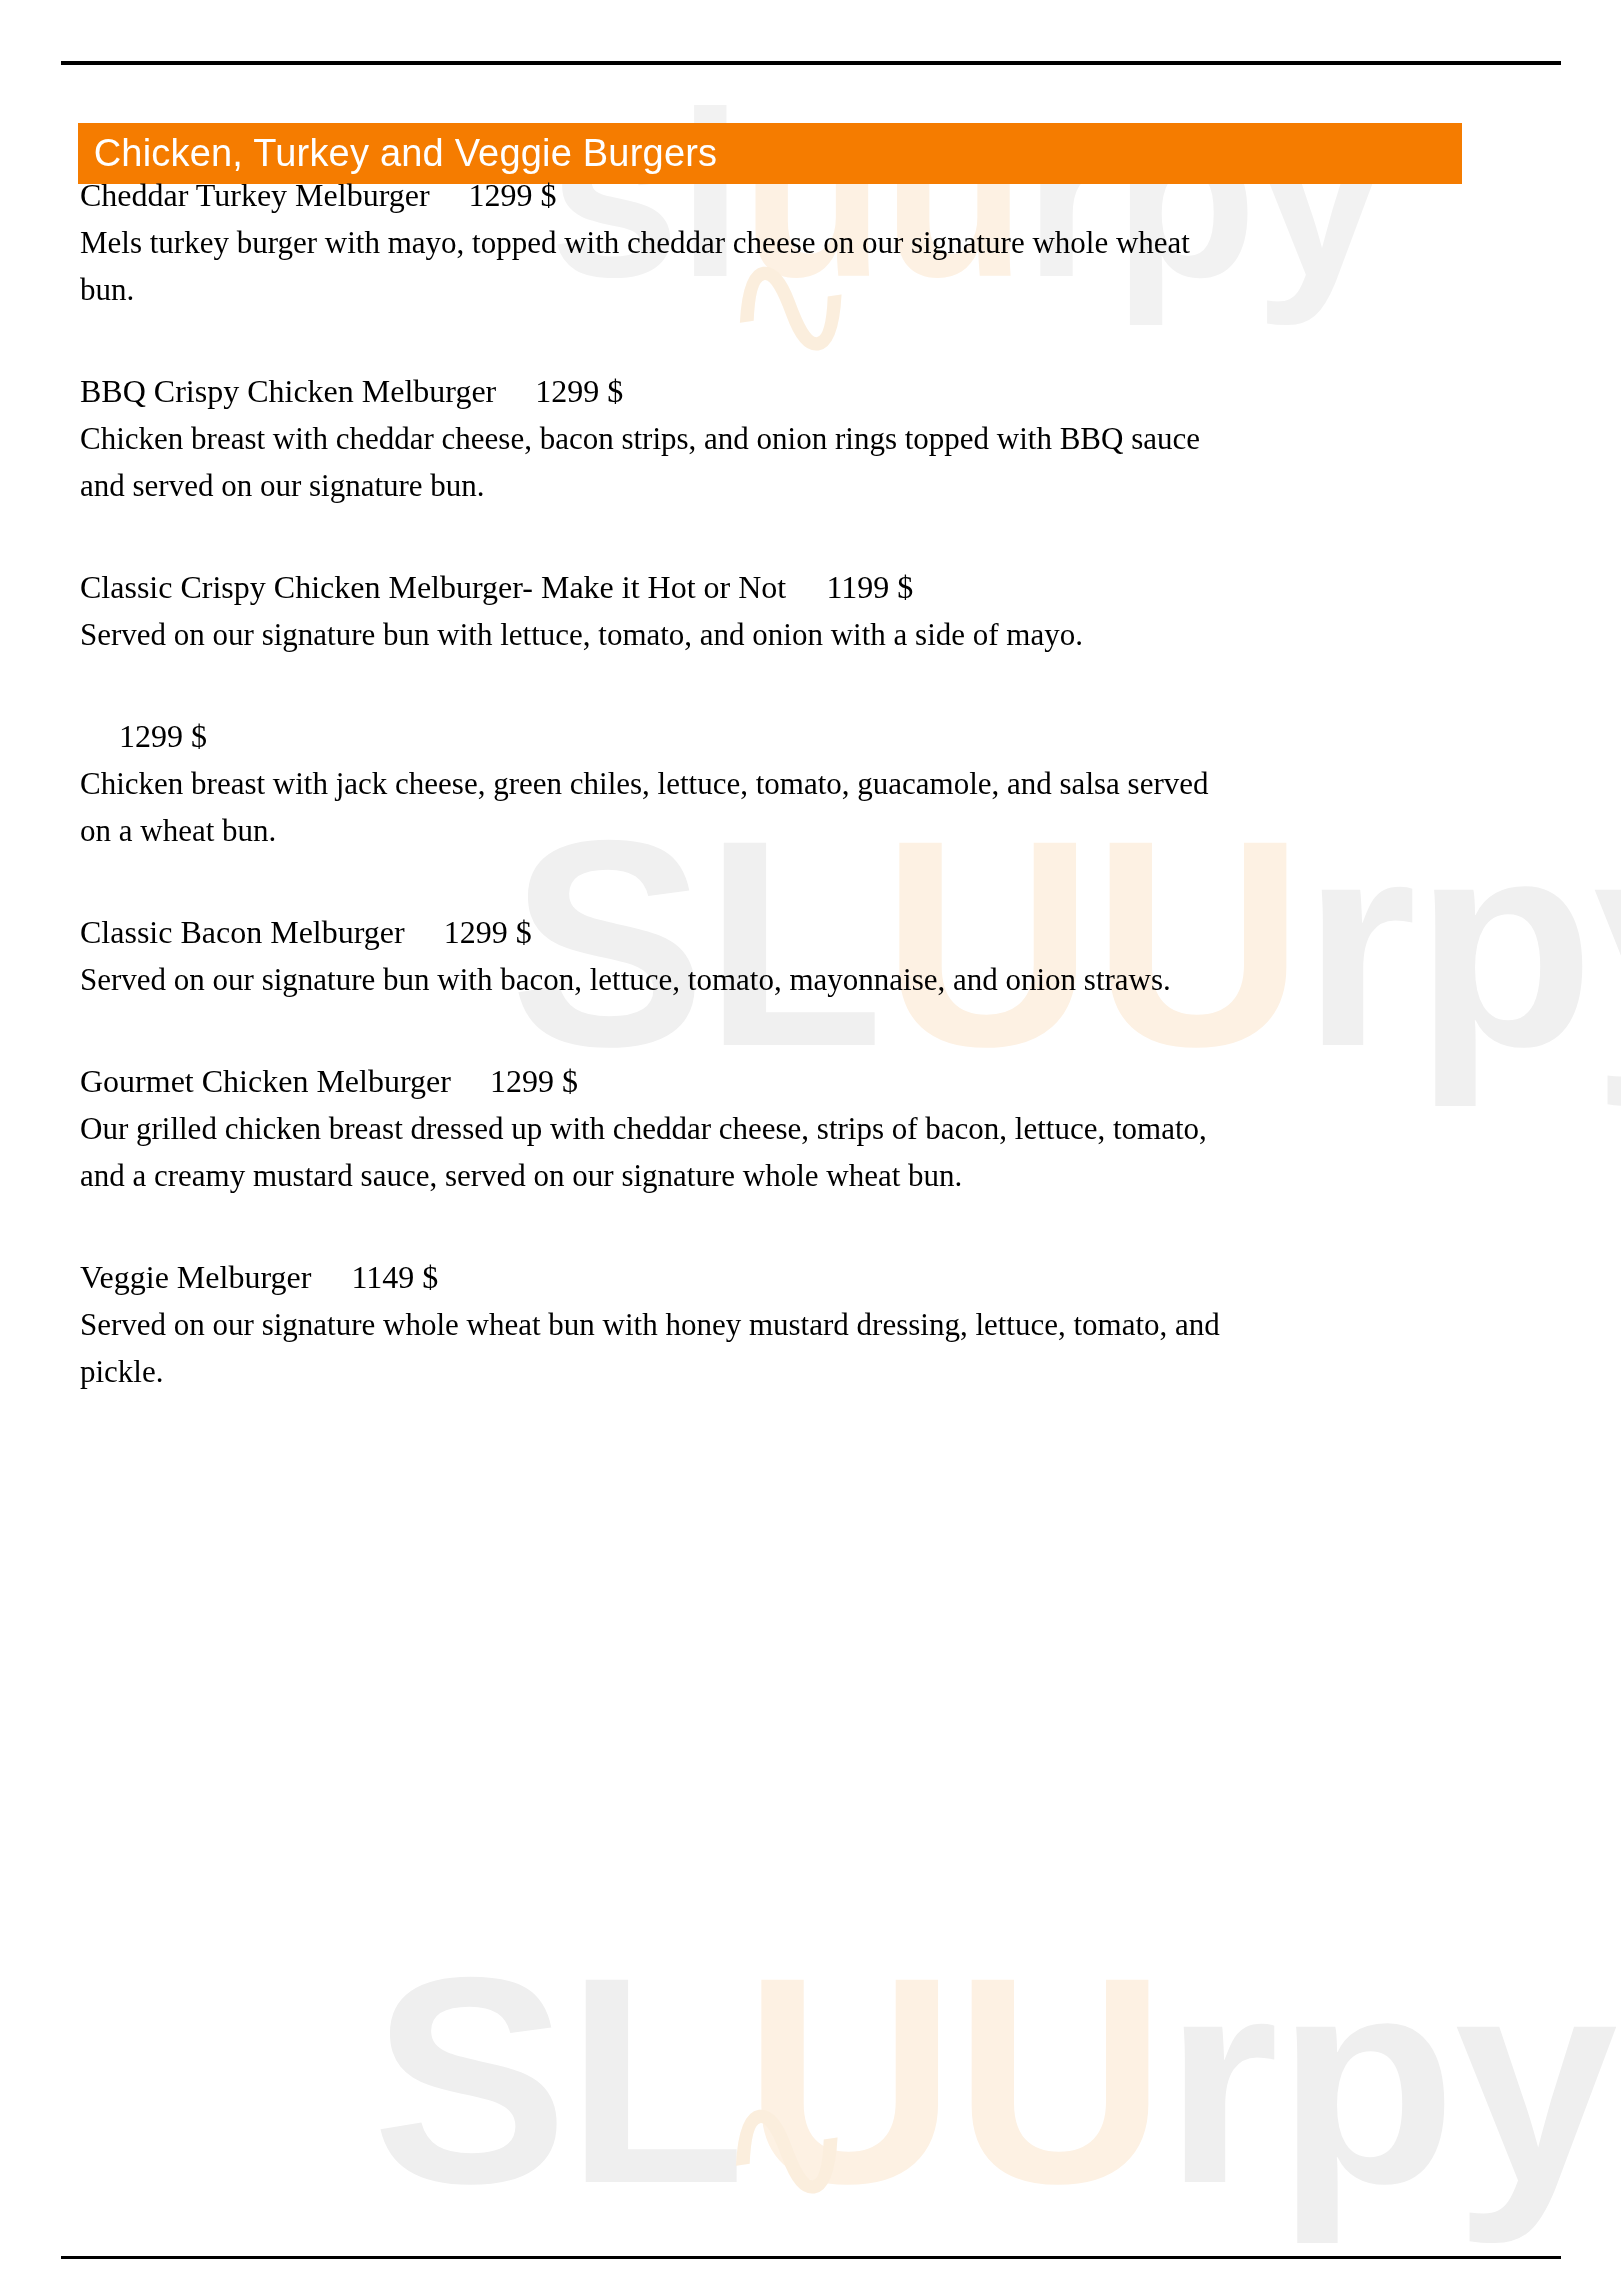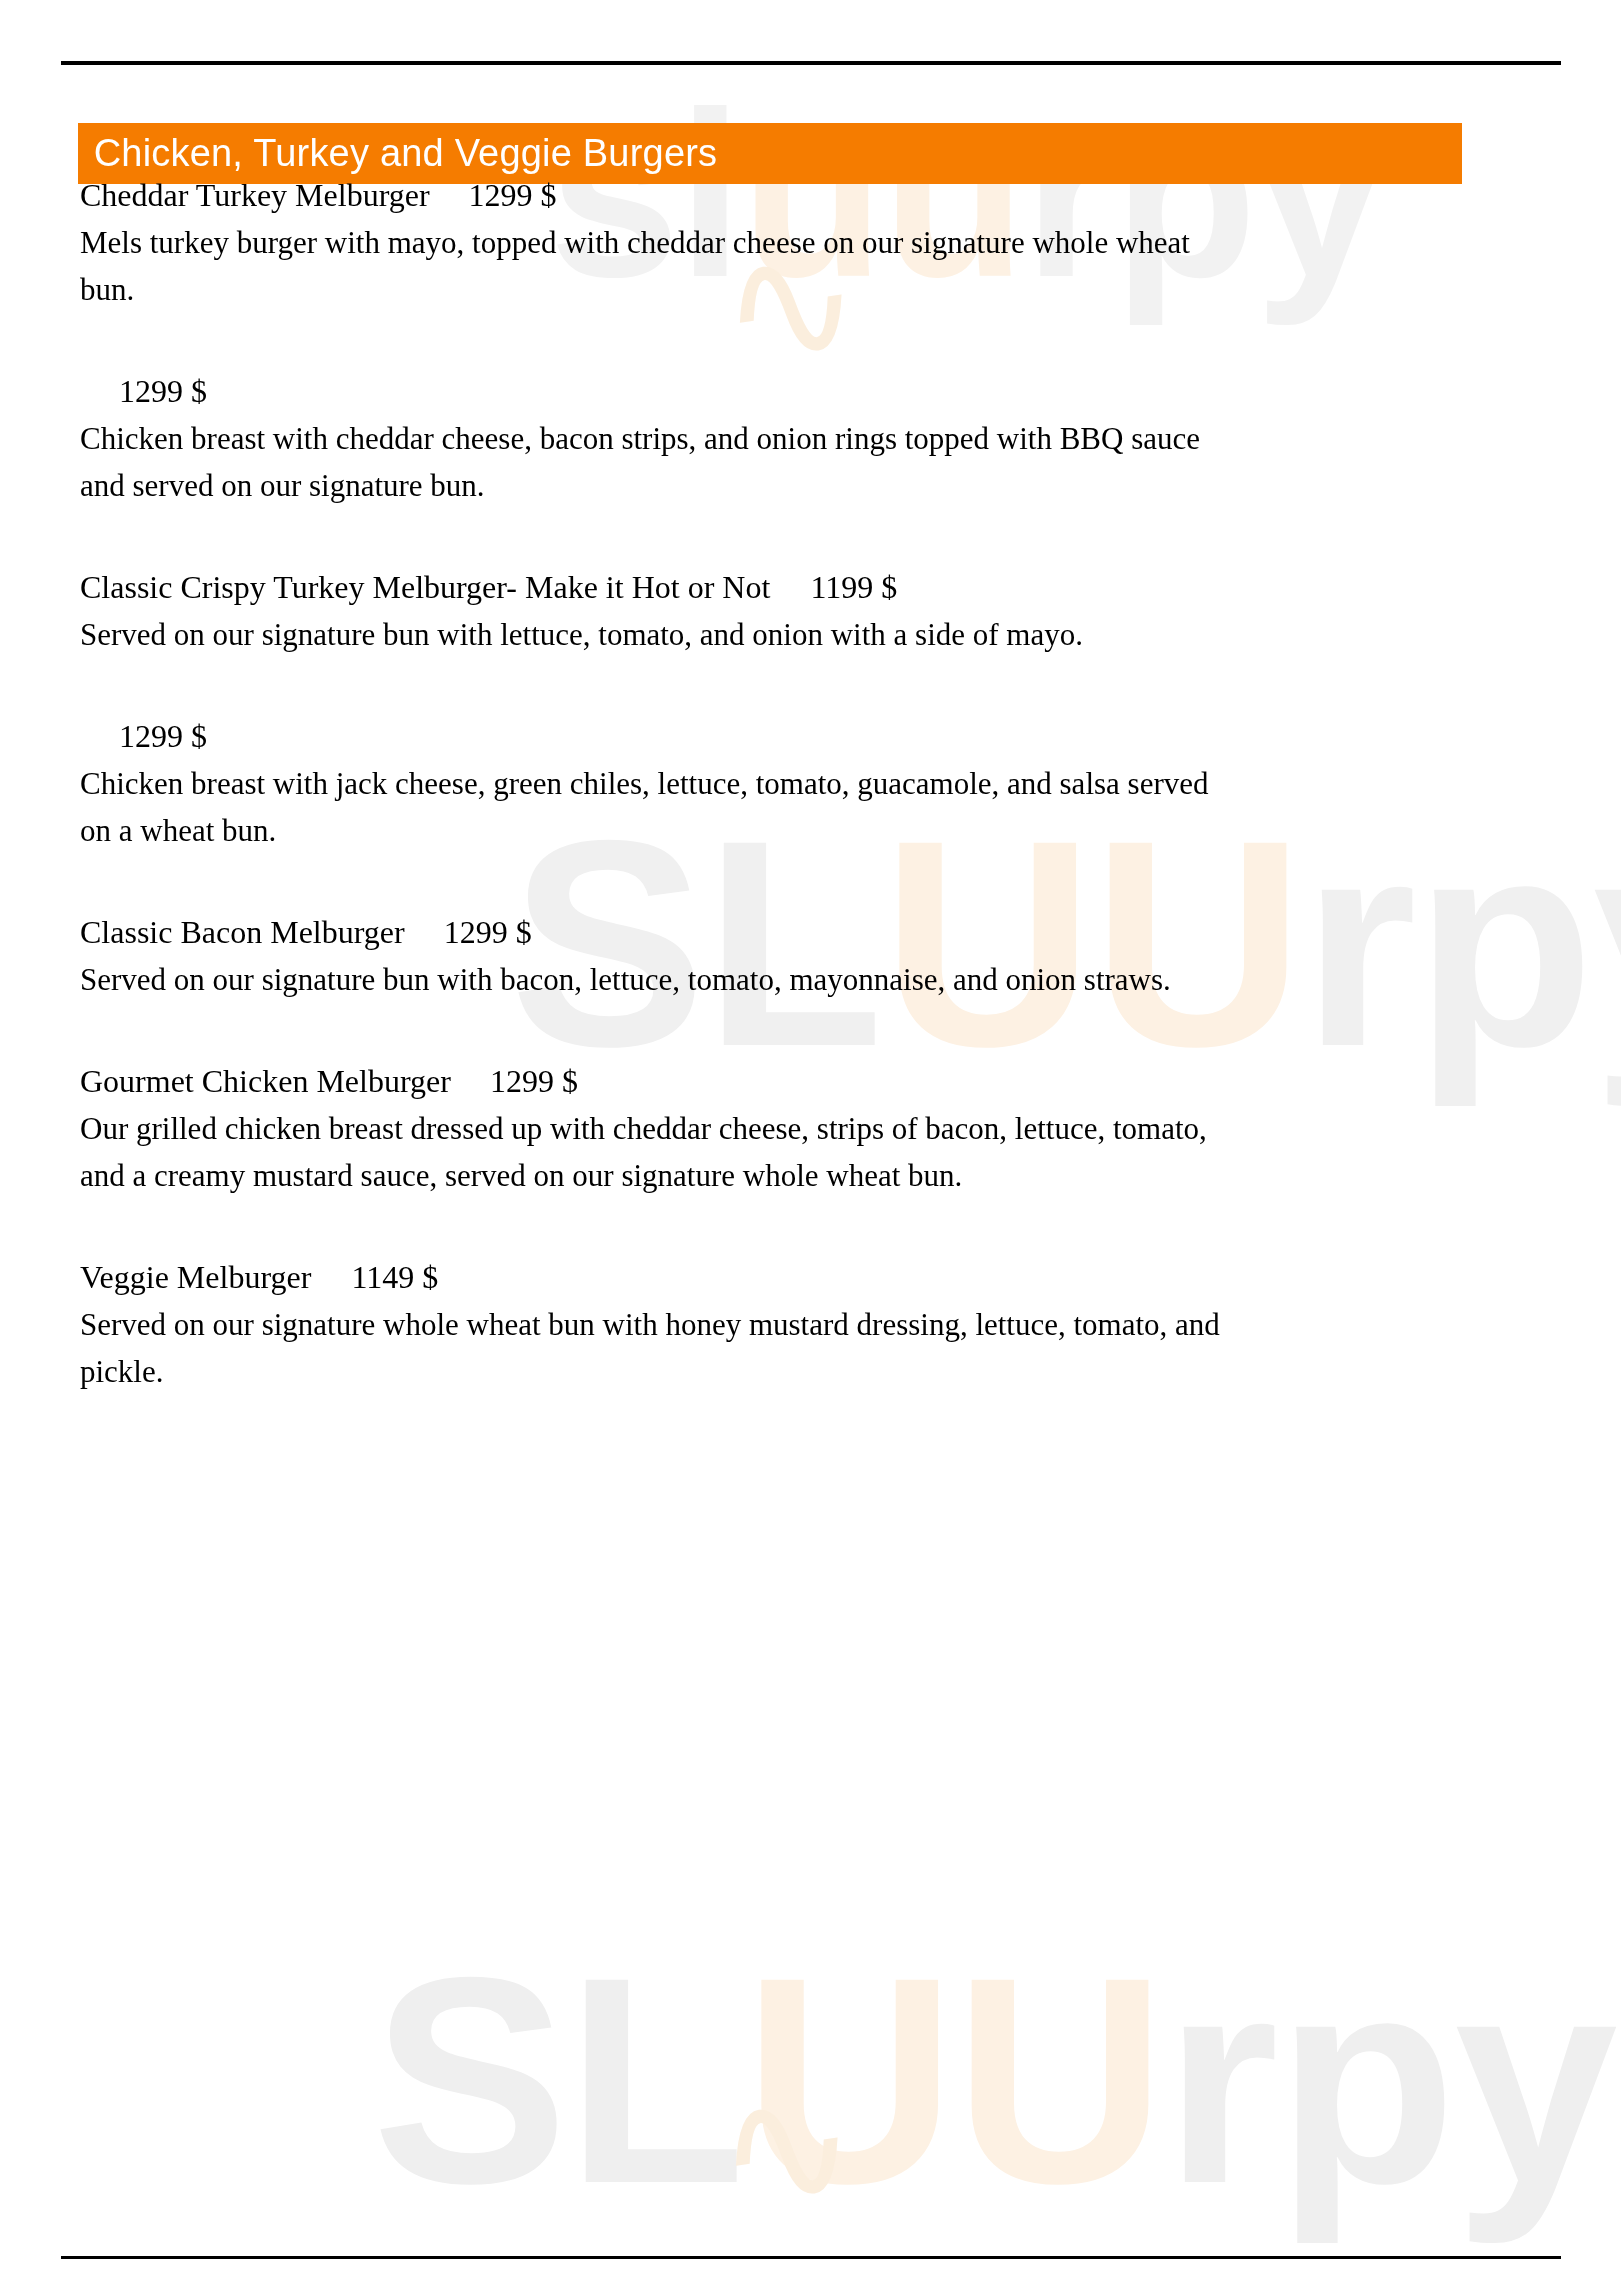--- a/index.html
+++ b/index.html
@@ -150,28 +150,29 @@
   <div class="menu-item">
     <div class="item-head">
       <div class="item-name">Cheddar Turkey Melburger</div>
       <div class="item-price">1299 $</div>
     </div>
     <div class="item-desc">Mels turkey burger with mayo, topped with cheddar cheese on our signature whole wheat bun.</div>
   </div>
 
   <div class="menu-item">
     <div class="item-head">
+      <div class="item-name">BBQ Crispy Chicken Melburger</div>
       <div class="item-price">1299 $</div>
     </div>
     <div class="item-desc">Chicken breast with cheddar cheese, bacon strips, and onion rings topped with BBQ sauce and served on our signature bun.</div>
   </div>
 
   <div class="menu-item">
     <div class="item-head">
-      <div class="item-name">Classic Crispy Turkey Melburger-  Make it Hot or Not</div>
+      <div class="item-name">Classic Crispy Chicken Melburger-  Make it Hot or Not</div>
       <div class="item-price">1199 $</div>
     </div>
     <div class="item-desc">Served on our signature bun with lettuce, tomato, and onion with a side of mayo.</div>
   </div>
 
   <div class="menu-item">
     <div class="item-head">
       <div class="item-price">1299 $</div>
     </div>
     <div class="item-desc">Chicken breast with jack cheese, green chiles, lettuce, tomato, guacamole, and salsa served on a wheat bun.</div>

